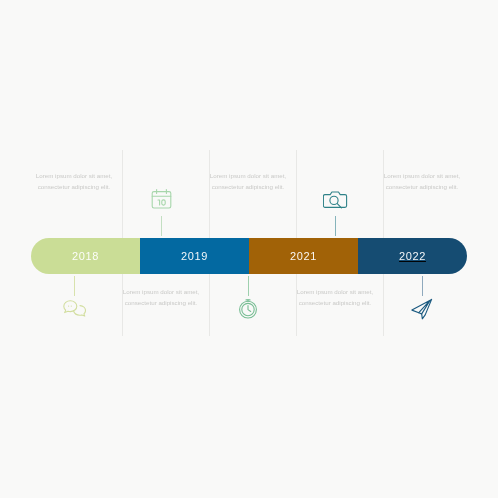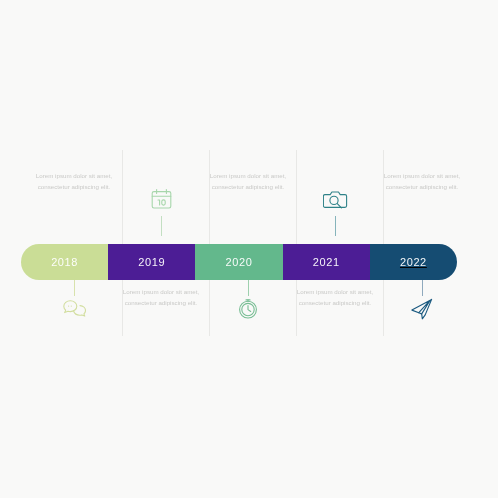--- a/index.html
+++ b/index.html
@@ -25,28 +25,27 @@
     position: absolute;
     top: 150px;
     width: 1px;
     height: 186px;
     background: #e8e8e6;
   }
 
   
   #timeline-bar {
     position: absolute;
-    left: 21px;
+    left: 31px;
     top: 238px;
     width: 436px;
     height: 36px;
     border-radius: 18px;
     overflow: hidden;
     display: flex;
-    margin-top: 6px;
   }
   .bar-segment {
     flex: 1 1 0;
     height: 100%;
     display: flex;
     align-items: center;
     justify-content: center;
   }
   .year-label {
     color: #ffffff;
@@ -153,27 +152,24 @@
     <svg width="25" height="24" viewBox="0 0 25 24" fill="none" stroke="#1b5a80" stroke-width="1.15" stroke-linecap="round" stroke-linejoin="round">
       <path d="M21.6 2.4L1.9 13.1l6.9 2.6 11.0-12.0-8.1 13.2 0.6 4.9 2.9-3.9 6.4-15.5z"></path>
       <path d="M8.8 15.7l2.8 1.2"></path>
     </svg>
   </div>
 
   <div id="timeline-bar">
     <div class="bar-segment" style="background: rgb(202, 221, 150);">
       <span class="year-label" style="color: rgb(255, 255, 255);">2018</span>
     </div>
-    <div class="bar-segment" style="background: #4c1d95; text-align: center;">
+    <div class="bar-segment" style="background: #0369a1; text-align: center;">
       <span class="year-label" style="color: rgb(255, 255, 255);">2019</span>
     </div>
-    <div class="bar-segment" style="background: rgb(99, 184, 140);">
-      <span class="year-label" style="color: rgb(255, 255, 255);">2020</span>
-    </div>
-    <div class="bar-segment" style="background: #4c1d95;">
+    <div class="bar-segment" style="background: #a16207;">
       <span class="year-label" style="color: rgb(255, 255, 255);">2021</span>
     </div>
     <div class="bar-segment" style="background: rgb(21, 76, 114); text-decoration: underline;">
       <span class="year-label" style="color: rgb(255, 255, 255);">2022</span>
     </div>
   </div>
 
 </div>
 
 </body></html>

